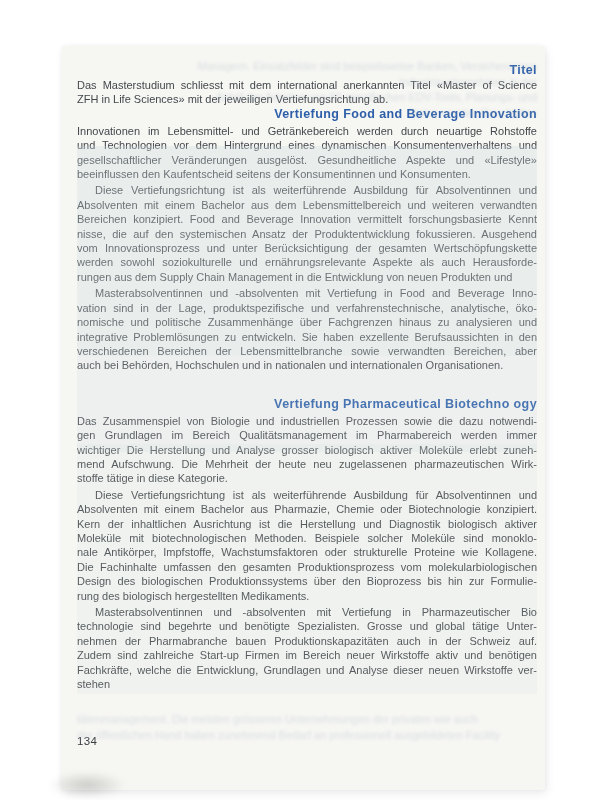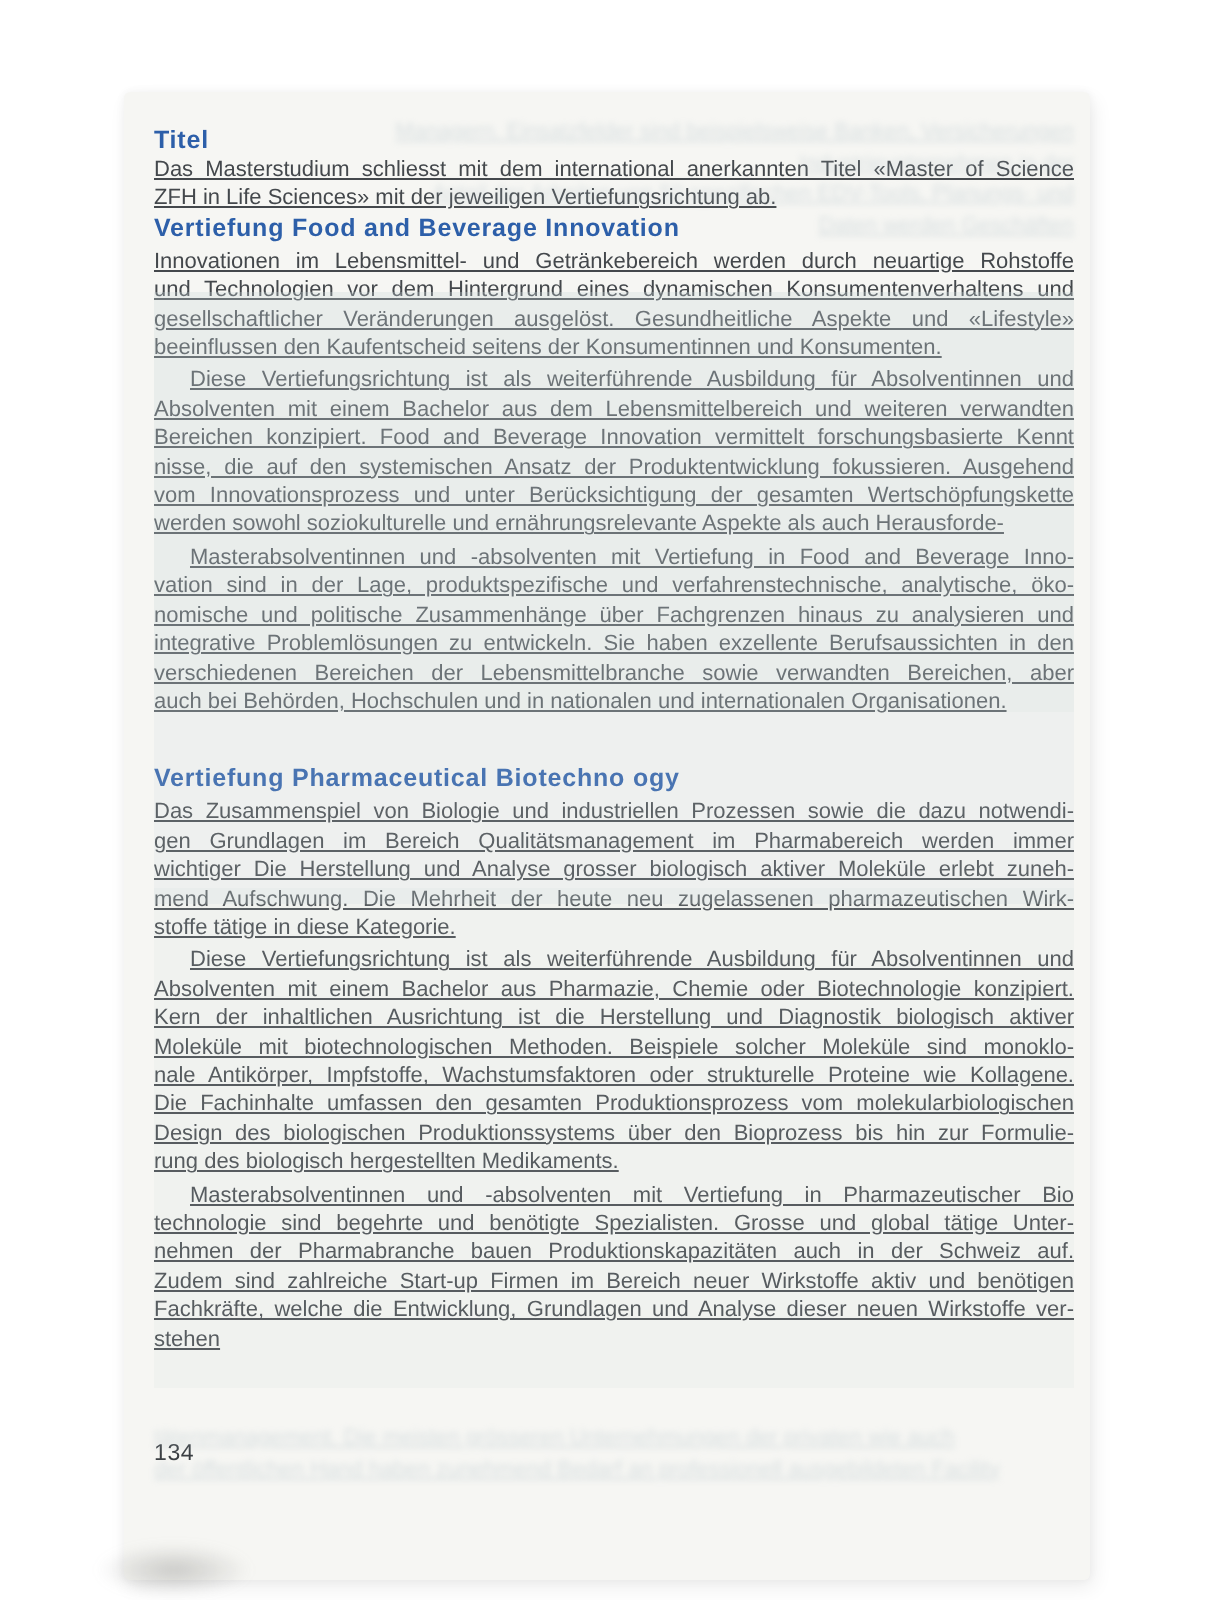--- a/index.html
+++ b/index.html
@@ -39,33 +39,33 @@
     background:radial-gradient(ellipse at center, rgba(120,120,118,0.35), rgba(120,120,118,0) 70%);
     filter:blur(3px);
   }
   .section-heading{
     color:var(--heading-blue);
     font-size:12.5px;
     line-height:15px;
     font-weight:bold;
     letter-spacing:0.4px;
     margin-bottom:0;
+    text-align:right;
   }
   .sec-gap-small{}
   .sec-gap-large{margin-top:24px;}
   .para{margin-top:2px;}
   .para.flush{margin-top:0;}
   .line{
     color:var(--body-text);
     font-size:11px;
     line-height:14.4px;
     text-align:justify;
     text-align-last:justify;
     width:460px;
-    text-decoration:underline;
   }
   .para .line:last-child{text-align-last:left;}
   .para + .para .line:first-child{text-indent:18px;}
   .page-number{
     margin-top:44px;
     color:#3a3e42;
     font-size:11.5px;
     letter-spacing:0.3px;
   }
   
@@ -120,20 +120,21 @@
         <div class="line">gesellschaftlicher Veränderungen ausgelöst. Gesundheitliche Aspekte und «Lifestyle»</div>
         <div class="line">beeinflussen den Kaufentscheid seitens der Konsumentinnen und Konsumenten.</div>
       </div>
     <div class="para">
         <div class="line">Diese Vertiefungsrichtung ist als weiterführende Ausbildung für Absolventinnen und</div>
         <div class="line">Absolventen mit einem Bachelor aus dem Lebensmittelbereich und weiteren verwandten</div>
         <div class="line">Bereichen konzipiert. Food and Beverage Innovation vermittelt forschungsbasierte Kennt</div>
         <div class="line">nisse, die auf den systemischen Ansatz der Produktentwicklung fokussieren. Ausgehend</div>
         <div class="line">vom Innovationsprozess und unter Berücksichtigung der gesamten Wertschöpfungskette</div>
         <div class="line">werden sowohl soziokulturelle und ernährungsrelevante Aspekte als auch Herausforde-</div>
+        <div class="line">rungen aus dem Supply Chain Management in die Entwicklung von neuen Produkten und</div>
       </div>
     <div class="para">
         <div class="line">Masterabsolventinnen und -absolventen mit Vertiefung in Food and Beverage Inno-</div>
         <div class="line">vation sind in der Lage, produktspezifische und verfahrenstechnische, analytische, öko-</div>
         <div class="line">nomische und politische Zusammenhänge über Fachgrenzen hinaus zu analysieren und</div>
         <div class="line">integrative Problemlösungen zu entwickeln. Sie haben exzellente Berufsaussichten in den</div>
         <div class="line">verschiedenen Bereichen der Lebensmittelbranche sowie verwandten Bereichen, aber</div>
         <div class="line">auch bei Behörden, Hochschulen und in nationalen und internationalen Organisationen.</div>
       </div>
   </div>

